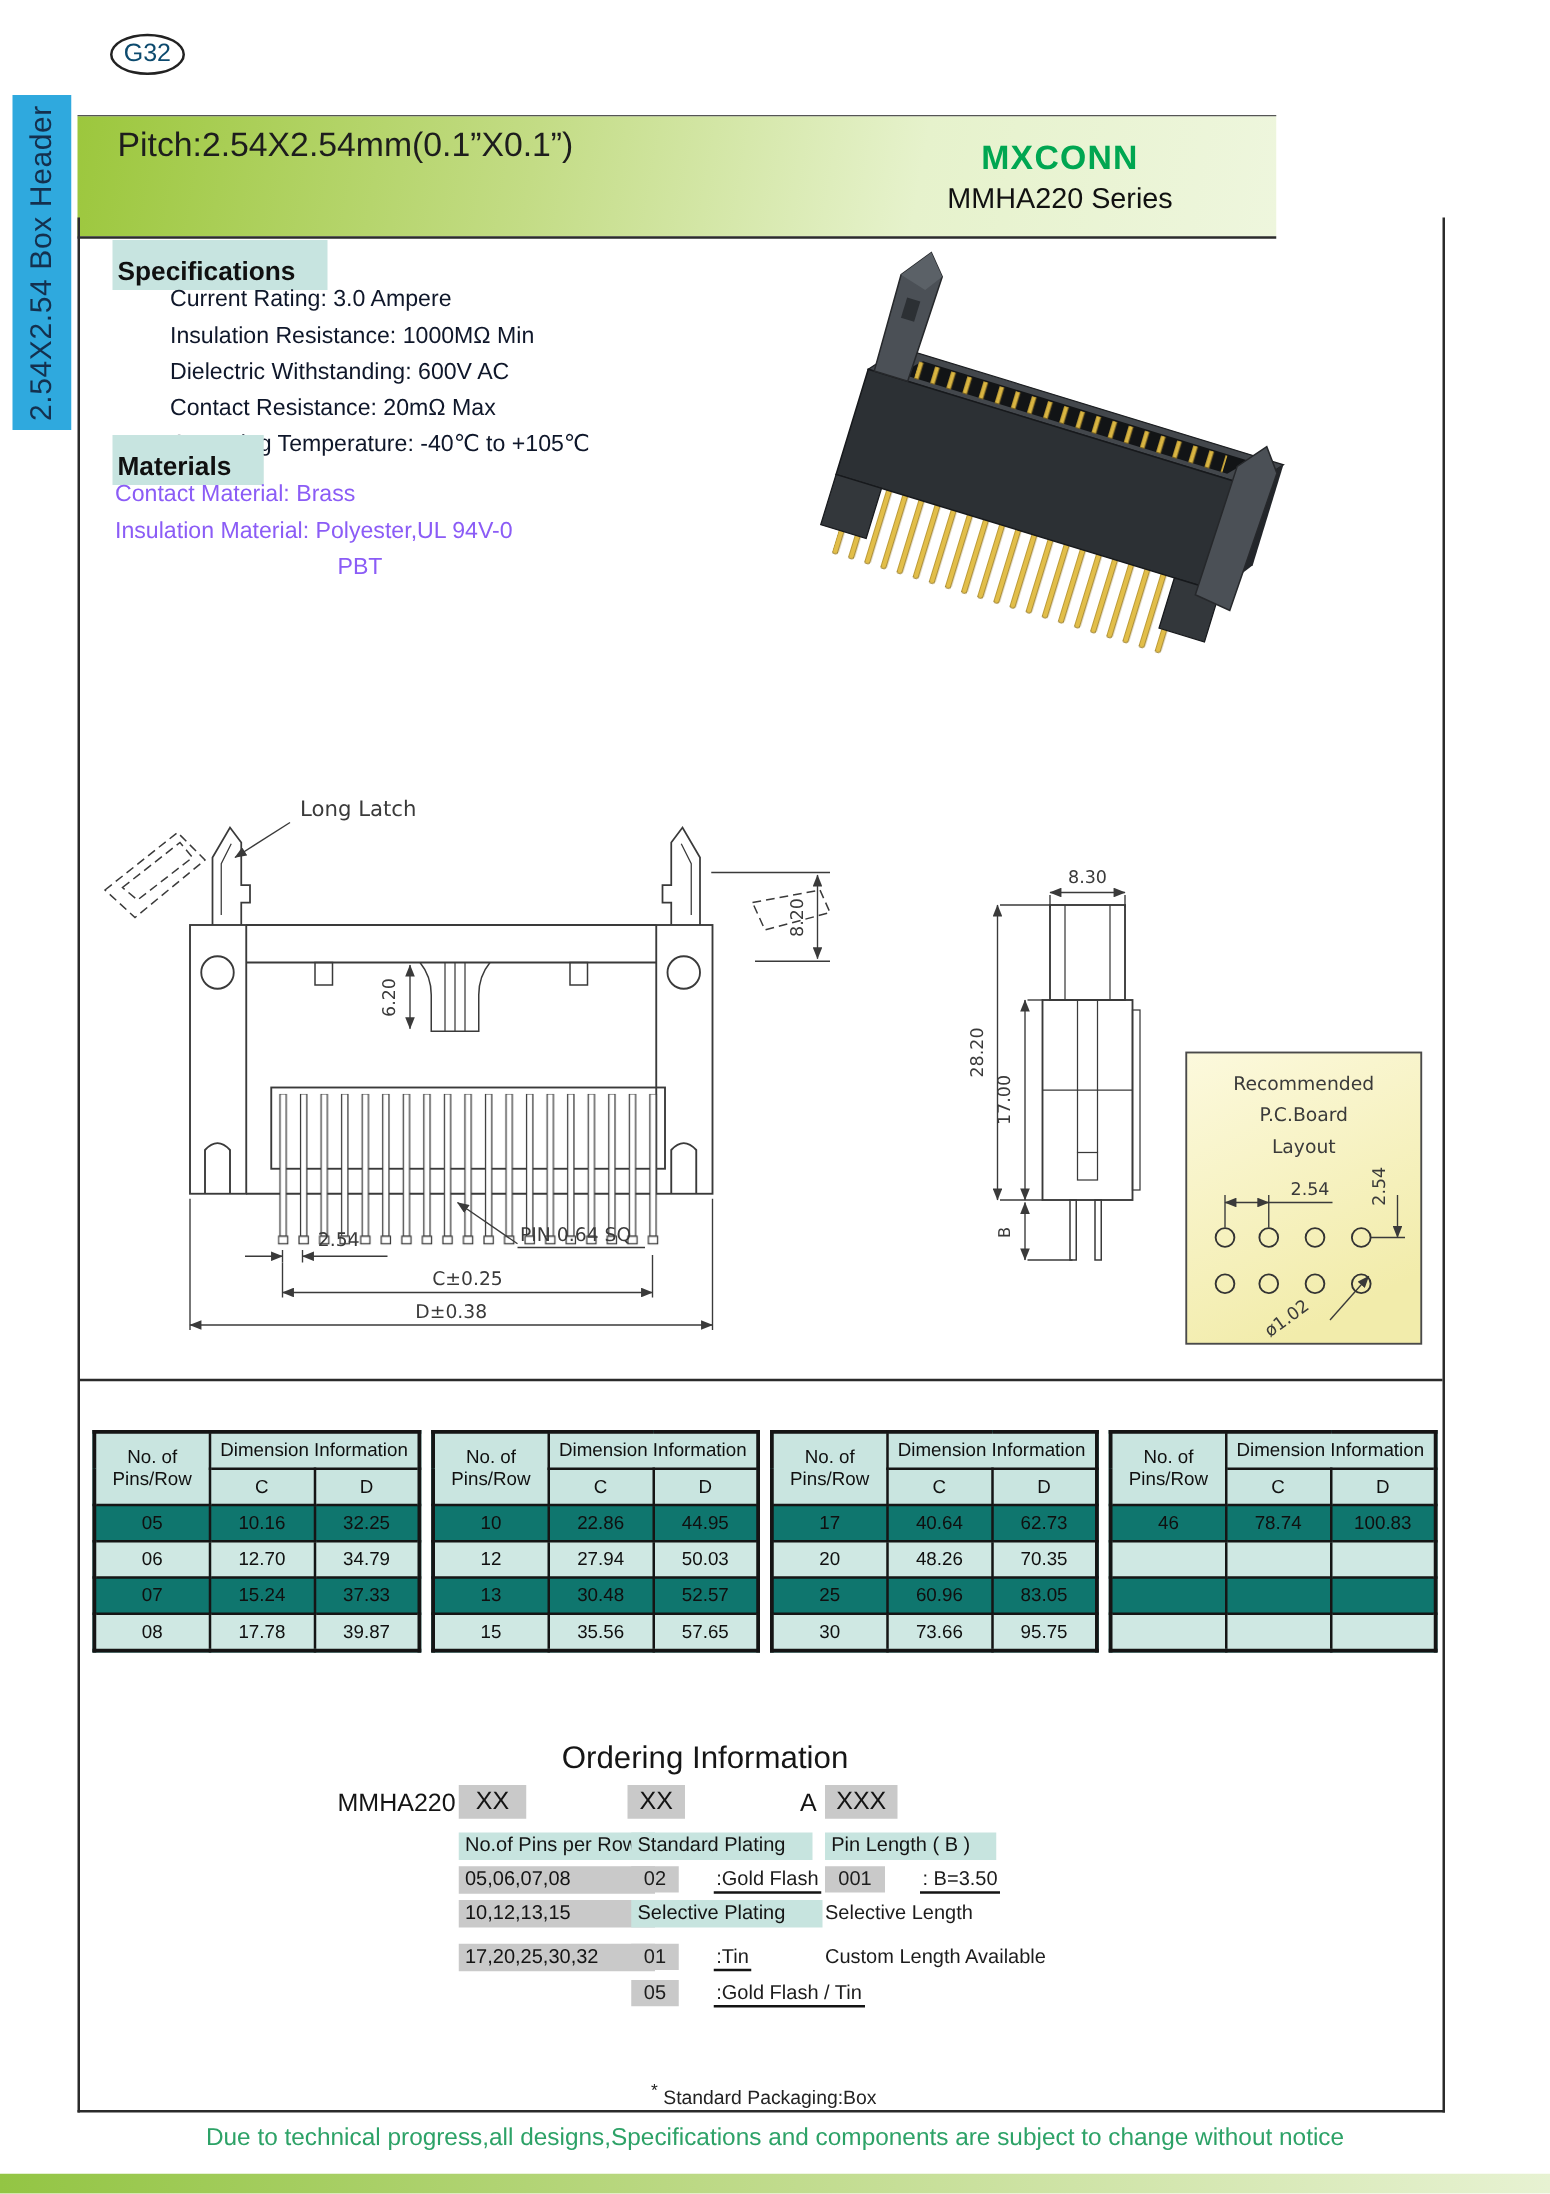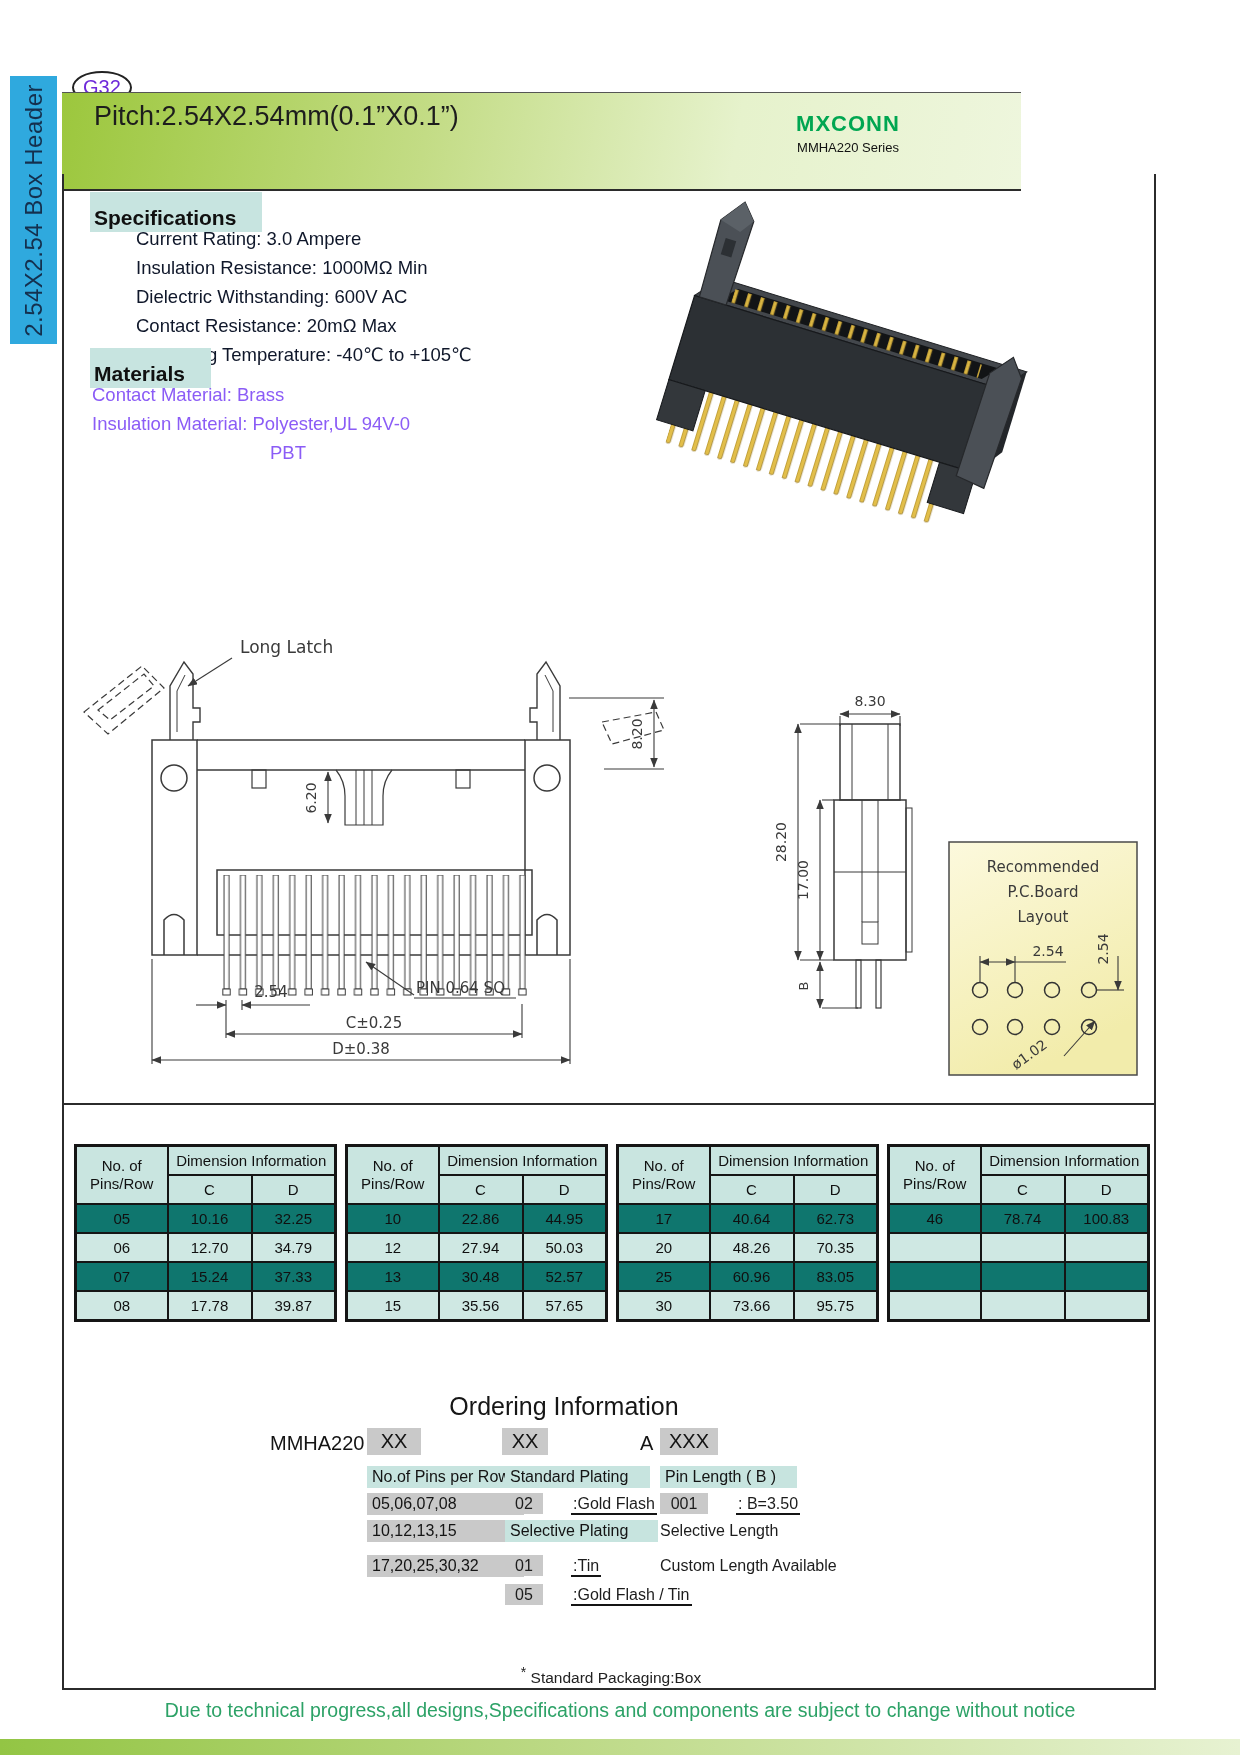--- a/index.html
+++ b/index.html
@@ -1,37 +1,37 @@
 <!DOCTYPE html>
 <html><head>
 <meta charset="utf-8">
 <style>
   html,body{margin:0;padding:0;background:#ffffff;}
   body{font-family:"Liberation Sans","DejaVu Sans",sans-serif;color:#1c1c1c;}
   #page{position:relative;width:1240px;height:1755px;background:#fff;overflow:hidden;}
 
   
-  .badge{position:absolute;left:72px;top:27px;border:2px solid #222;border-radius:50%;
-         padding:3px 9px;font-size:20px;color:#6d28d9;margin-top:44px;}
+  .badge{position:absolute;left:88px;top:27px;border:2px solid #222;border-radius:50%;
+         padding:3px 9px;font-size:20px;color:#0c4a6e;}
 
   
   .side-tab{position:absolute;left:10px;top:76px;width:47px;height:268px;background:#2fa9de;
             display:flex;align-items:center;justify-content:center;}
   .side-tab span{writing-mode:vertical-rl;transform:rotate(180deg);font-size:24px;color:#14304e;
                  letter-spacing:0.5px;white-space:nowrap;}
 
   
   .hdr{position:absolute;left:62px;top:92px;width:959px;height:96px;
        background:linear-gradient(100deg,#9cc73d 0%,#c3dc85 38%,#e6f2cc 70%,#eef6dd 100%);
        border-top:1px solid #555;border-bottom:2px solid #2b2b2b;}
   .hdr .t1{position:absolute;left:32px;top:8px;font-size:27px;color:#1d1d1d;}
   .hdr .t2{position:absolute;left:32px;top:50px;font-size:27px;color:#1d1d1d;}
   .brand{position:absolute;right:58px;top:18px;width:230px;text-align:center;}
-  .brand .bn{font-size:22px;font-weight:bold;color:#00a651;letter-spacing:1px;}
-  .brand .sr{font-size:13px;color:#111;margin-top:3px;}
+  .brand .bn{font-size:27px;font-weight:bold;color:#00a651;letter-spacing:1px;}
+  .brand .sr{font-size:23px;color:#111;margin-top:3px;}
 
   
   .frame{position:absolute;left:62px;top:174px;width:1094px;height:1516px;
          border-left:2px solid #2b2b2b;border-right:2px solid #2b2b2b;border-bottom:2px solid #2b2b2b;
          box-sizing:border-box;}
 
   .sec-head{position:absolute;background:#c7e4e0;font-size:21px;font-weight:bold;color:#101010;
             padding:14px 26px 2px 4px;}
   .spec-list{position:absolute;left:28px;top:50px;font-size:18.5px;line-height:29px;color:#0f172a;margin-left:44px;}
   .mat-list{position:absolute;left:28px;top:206px;font-size:18.5px;line-height:29px;color:#8b5cf6;}

